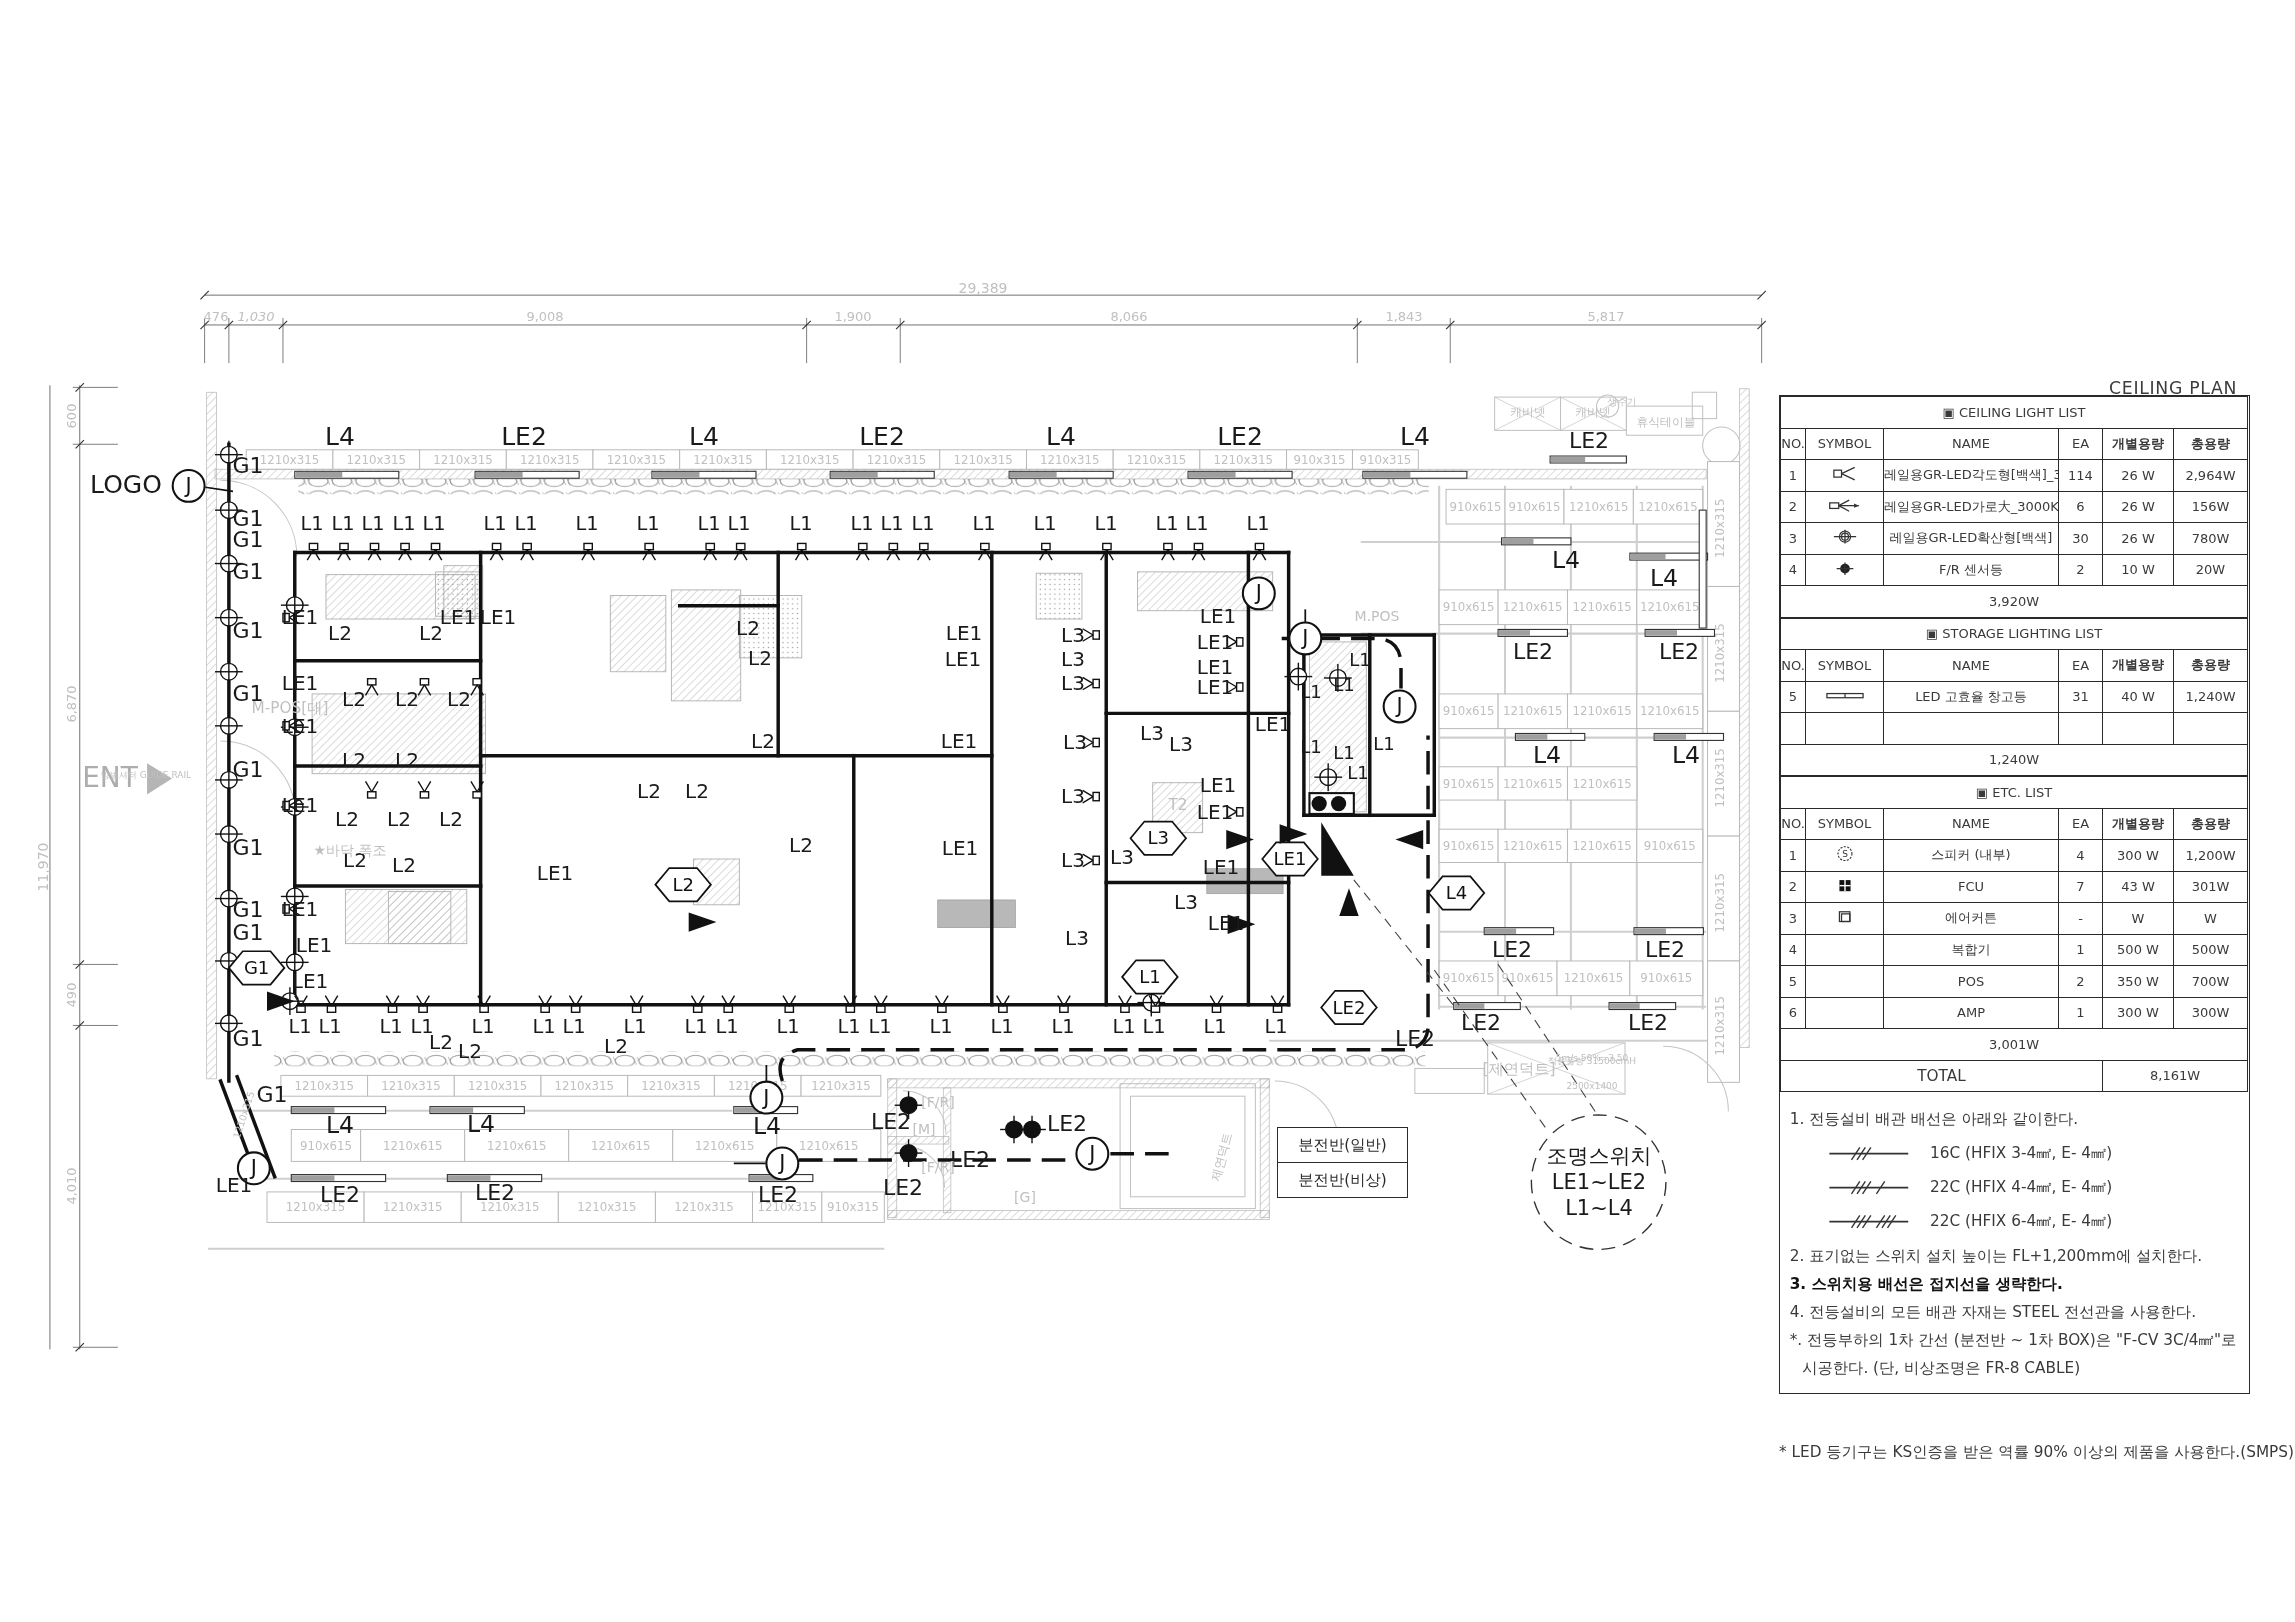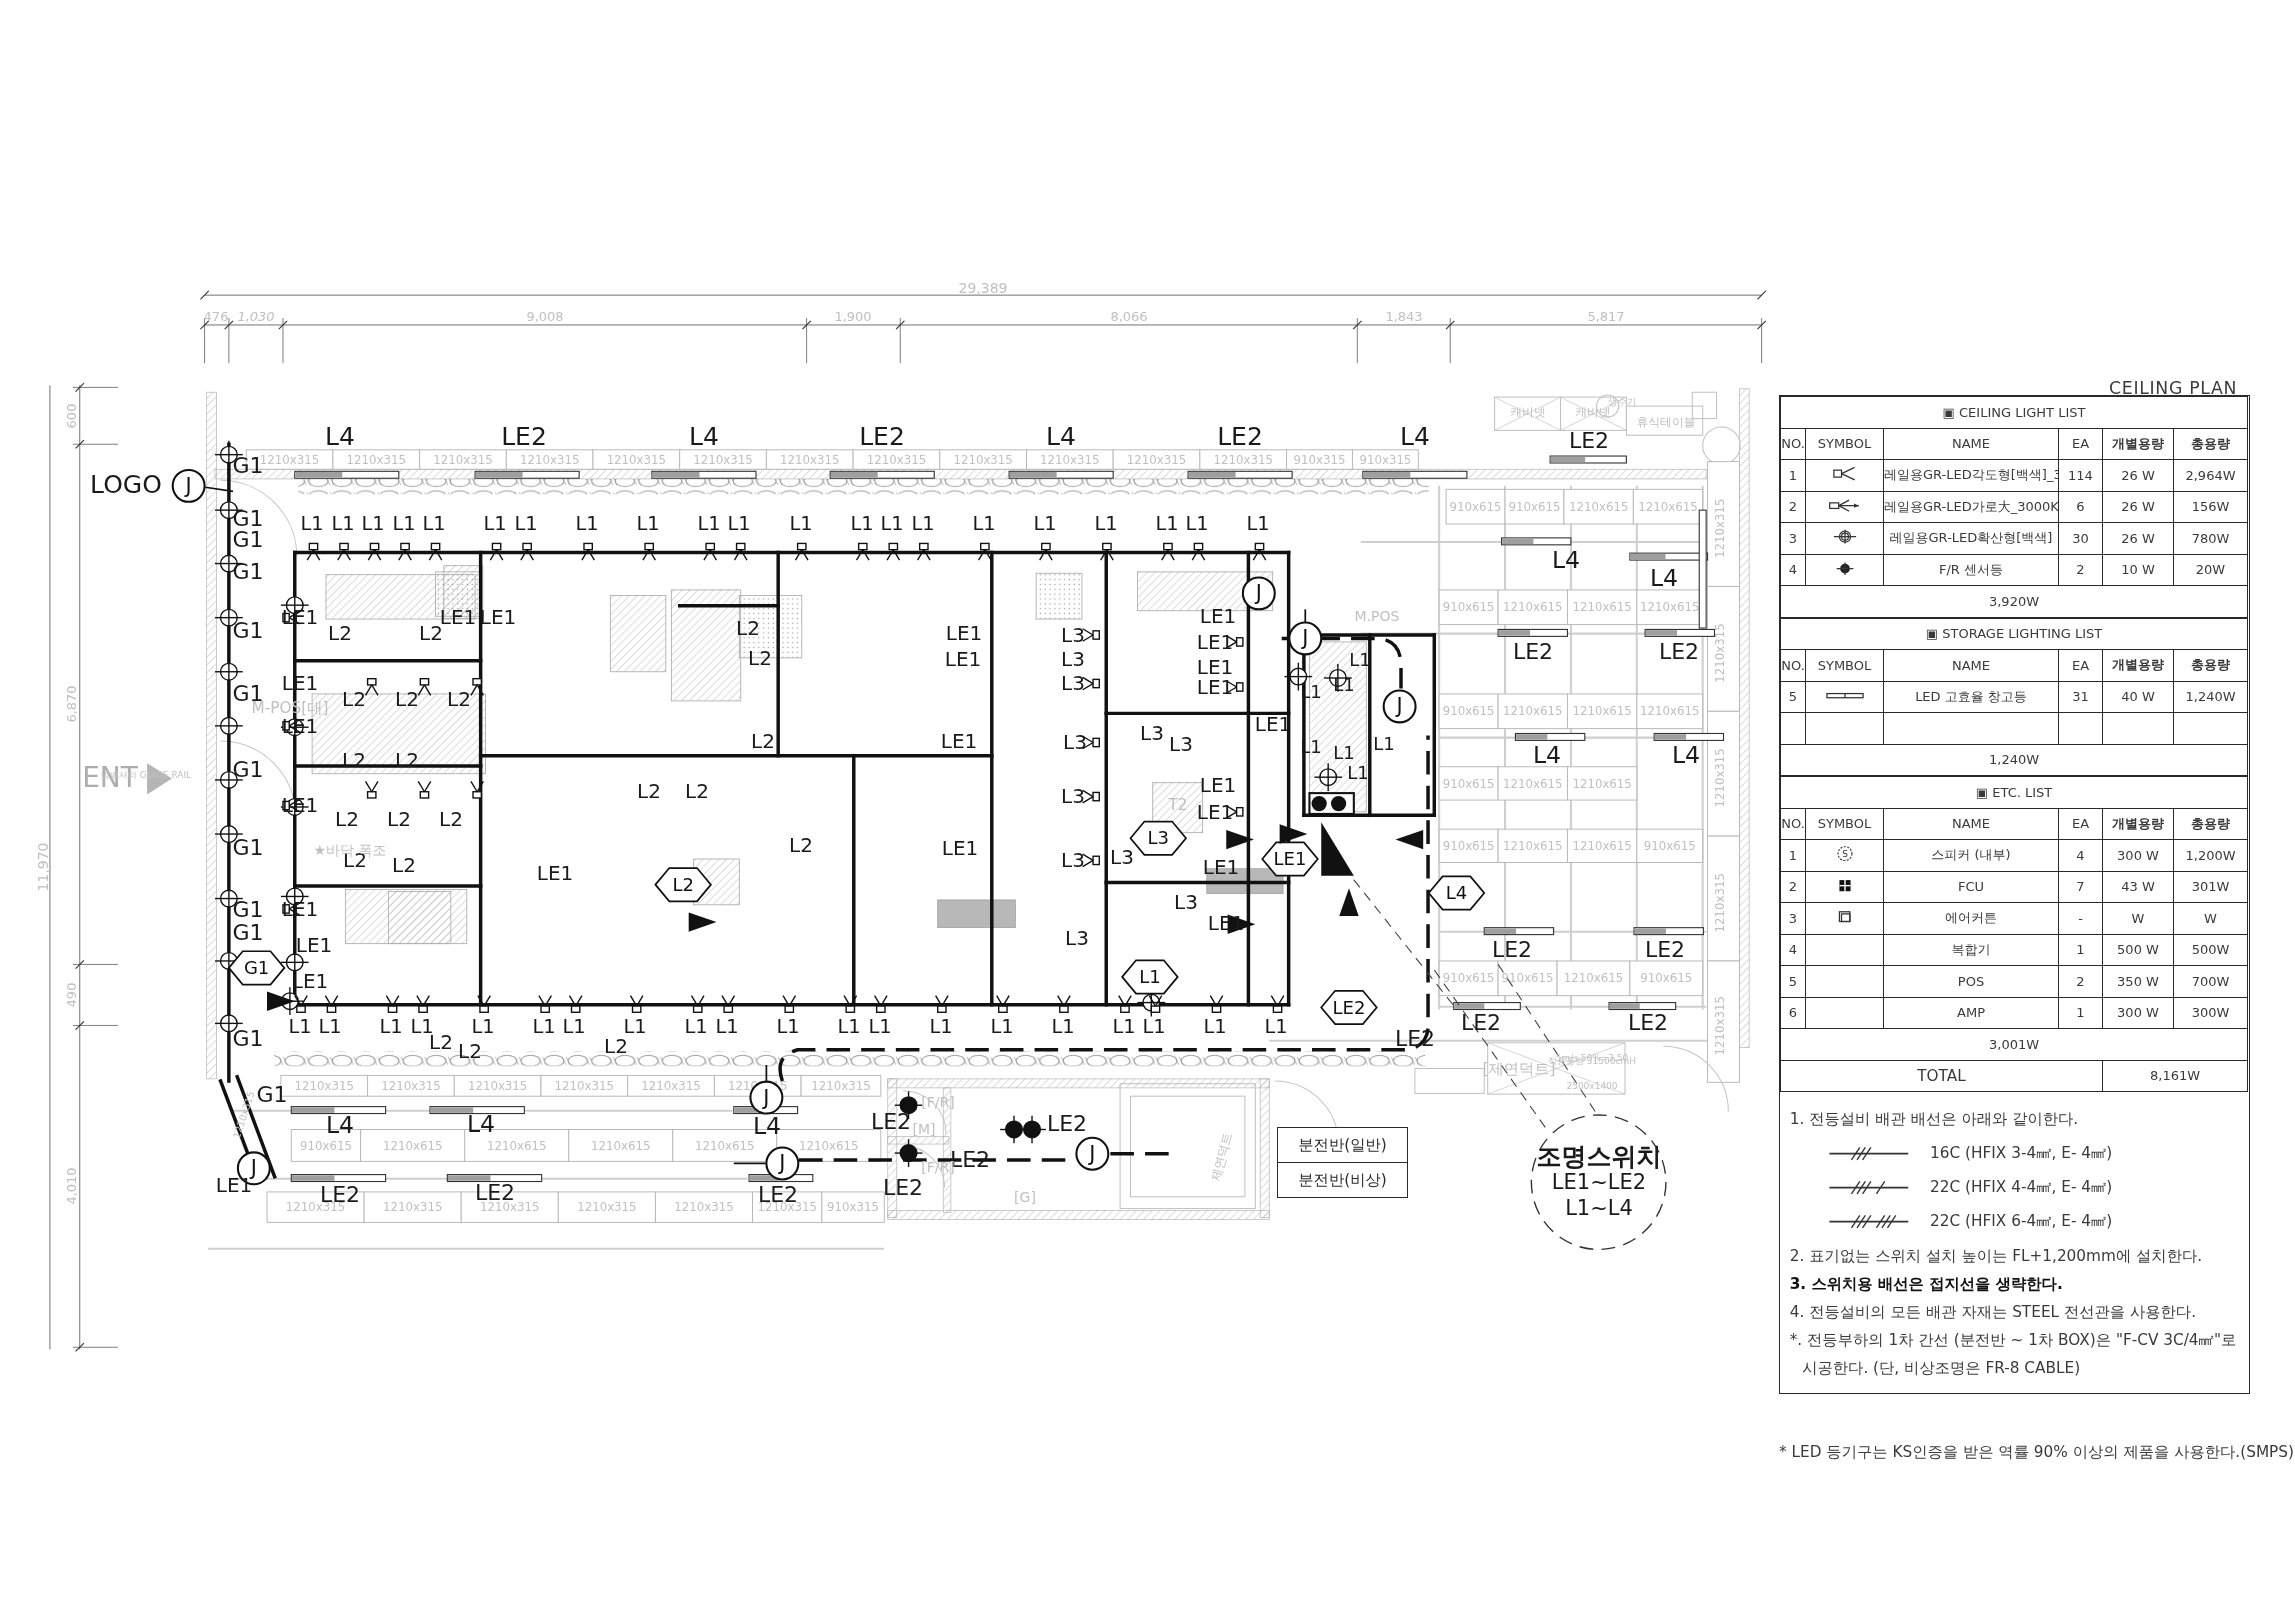--- a/index.html
+++ b/index.html
@@ -1003,21 +1003,21 @@
       <div class="lbl" style="left: 788px; top: 1027px; font-size: 19.4px;">L1</div>
       <div class="lbl" style="left: 849px; top: 1027px; font-size: 19.4px;">L1</div>
       <div class="lbl" style="left: 880px; top: 1027px; font-size: 19.4px;">L1</div>
       <div class="lbl" style="left: 941px; top: 1027px; font-size: 19.4px;">L1</div>
       <div class="lbl" style="left: 1002px; top: 1027px; font-size: 19.4px;">L1</div>
       <div class="lbl" style="left: 1063px; top: 1027px; font-size: 19.4px;">L1</div>
       <div class="lbl" style="left: 1124px; top: 1027px; font-size: 19.4px;">L1</div>
       <div class="lbl" style="left: 1154px; top: 1027px; font-size: 19.4px;">L1</div>
       <div class="lbl" style="left: 1215px; top: 1027px; font-size: 19.4px;">L1</div>
       <div class="lbl" style="left: 1276px; top: 1027px; font-size: 19.4px;">L1</div>
-      <div class="lbl" style="left: 1599px; top: 1156px; font-size: 25px; font-weight: bold;">조명스위치</div>
+      <div class="lbl" style="left: 1599px; top: 1156px; font-size: 21px;">조명스위치</div>
       <div class="lbl" style="left: 1599px; top: 1182px; font-size: 21px;">LE1~LE2</div>
       <div class="lbl" style="left: 1599px; top: 1208px; font-size: 21px;">L1~L4</div>
       <div class="lbl c1" style="left: 983px; top: 288px; font-size: 14px;">29,389</div>
       <div class="lbl c1" style="left: 216px; top: 316px; font-size: 13px;">476</div>
       <div class="lbl c1" style="left: 256px; top: 316px; font-size: 13px; font-style: italic;">1,030</div>
       <div class="lbl c1" style="left: 545px; top: 316px; font-size: 13px;">9,008</div>
       <div class="lbl c1" style="left: 853px; top: 316px; font-size: 13px;">1,900</div>
       <div class="lbl c1" style="left: 1129px; top: 316px; font-size: 13px;">8,066</div>
       <div class="lbl c1" style="left: 1404px; top: 316px; font-size: 13px;">1,843</div>
       <div class="lbl c1" style="left: 1606px; top: 316px; font-size: 13px;">5,817</div>

